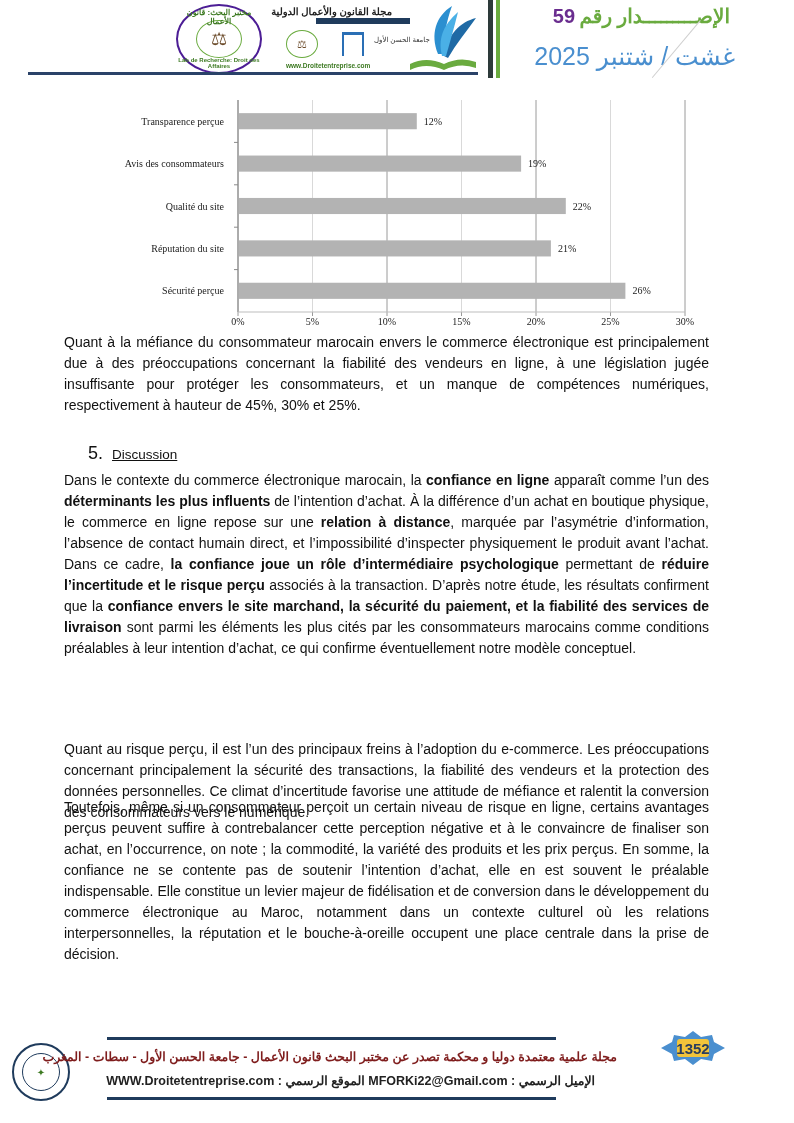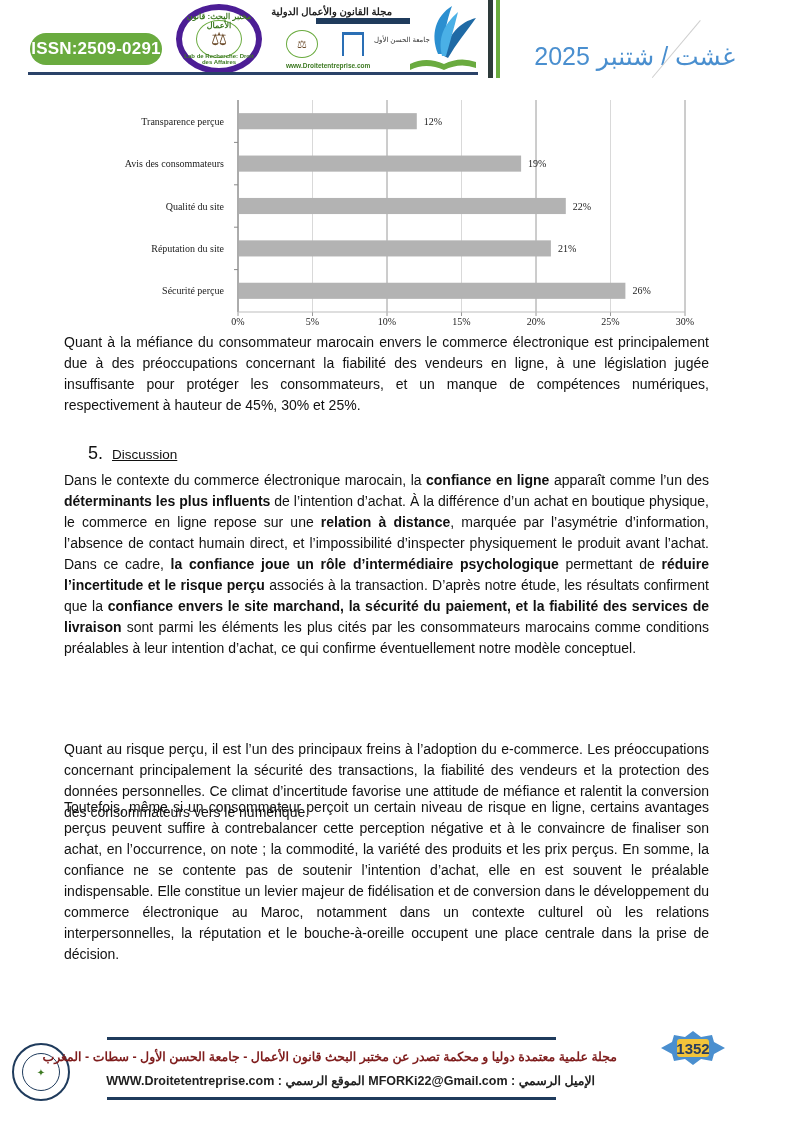--- a/index.html
+++ b/index.html
@@ -9,21 +9,21 @@
     
     .header { position: absolute; left: 0; top: 0; width: 794px; height: 80px; }
     .issn-badge {
       position: absolute; left: 30px; top: 33px; width: 132px; height: 32px;
       background: #6aab3f; border-radius: 16px; color: #fff;
       font-family: "Liberation Sans", sans-serif; font-size: 17px; font-weight: bold;
       display: flex; align-items: center; justify-content: center; letter-spacing: 0.2px;
     }
     .seal-logo {
       position: absolute; left: 176px; top: 4px; width: 86px; height: 70px;
-      border: 6px solid #4c1d95; border-radius: 50%;
+      border: 2px solid #4c1d95; border-radius: 50%;
       display: flex; align-items: center; justify-content: center;
     }
     .seal-logo .inner {
       width: 46px; height: 38px; border: 1.5px solid #6aab3f; border-radius: 50%;
       display: flex; align-items: center; justify-content: center; color: #6b4b2a; font-size: 18px;
     }
     .seal-text-top { position: absolute; top: 2px; left: 0; width: 100%; text-align: center; font-size: 8px; color: #3d7a22; font-weight: bold; }
     .seal-text-bot { position: absolute; bottom: 3px; left: 0; width: 100%; text-align: center; font-size: 6px; color: #3d7a22; font-weight: bold; }
 
     .journal-logo { position: absolute; left: 282px; top: 4px; width: 196px; height: 68px; }
@@ -77,21 +77,20 @@
       display: flex; align-items: center; justify-content: center;
     }
     .footer-seal .inner { width: 38px; height: 38px; border: 1px solid #1f3b5c; border-radius: 50%; display:flex; align-items:center; justify-content:center; font-size: 10px; color: #3d7a22; }
     .page-star { position: absolute; left: 660px; top: 1030px; width: 66px; height: 36px; }
     .page-num { position: absolute; left: 660px; top: 1030px; width: 66px; height: 36px; display: flex; align-items: center; justify-content: center; font-size: 15px; font-weight: bold; color: #2a3e5c; }
   </style>
 </head>
 <body>
 
 <div class="header">
-  <div class="issn-badge">ISSN:2509-0291</div>
 
   <div class="seal-logo">
     <span class="seal-text-top">مختبر البحث: قانون الأعمال</span>
     <div class="inner">⚖</div>
     <span class="seal-text-bot">Lab de Recherche: Droit des Affaires</span>
   </div>
 
   <div class="journal-logo">
     <span class="journal-title">مجلة القانون والأعمال الدولية</span>
     <div class="journal-band"></div>
@@ -103,20 +102,24 @@
       <path d="M30 50 C 22 30, 28 12, 44 2 C 38 18, 36 34, 34 50 Z" fill="#2b8fd0"></path>
       <path d="M36 52 C 40 30, 52 18, 68 14 C 58 28, 48 40, 40 54 Z" fill="#1f6aa5"></path>
       <path d="M34 52 C 30 36, 34 22, 50 8 C 46 24, 42 38, 38 52 Z" fill="#4ab0e6"></path>
       <path d="M2 60 Q 18 52 36 60 Q 52 52 68 58 L 68 64 Q 52 58 36 66 Q 18 58 2 66 Z" fill="#6aab3f"></path>
     </svg>
   </div>
 
   <div class="vbar-dark"></div>
   <div class="vbar-green"></div>
 
+  <div class="issue-line">
+    <span class="issue-label">الإصـــــــــدار رقم</span>
+    <span class="issue-num">59</span>
+  </div>
   <div class="date-line">غشت / شتنبر 2025</div>
   <div class="diag-line"></div>
 
   <div class="header-rule"></div>
 </div>
 
 <div class="chart-wrap">
   <svg id="chart" viewBox="0 0 680 235">
       <line x1="178" y1="5" x2="178" y2="217" stroke="#9a9a9a" stroke-width="1"></line>
       <line x1="178" y1="217" x2="178" y2="221" stroke="#9a9a9a" stroke-width="1"></line>

